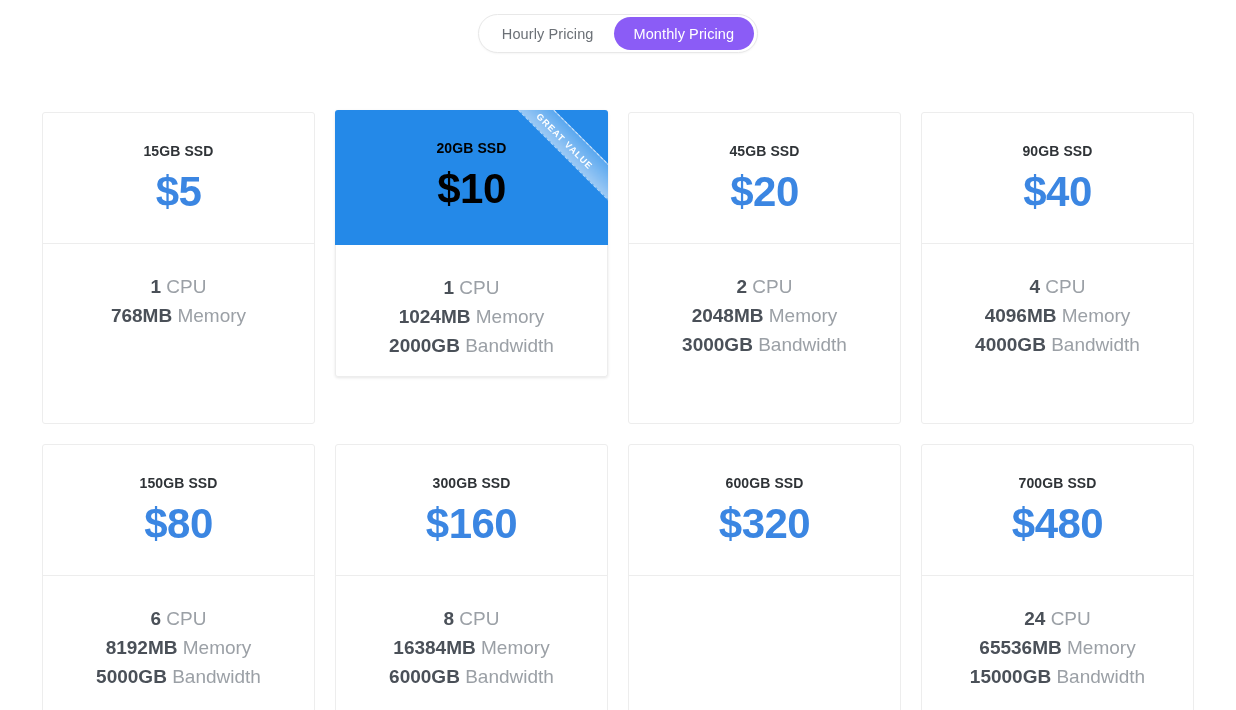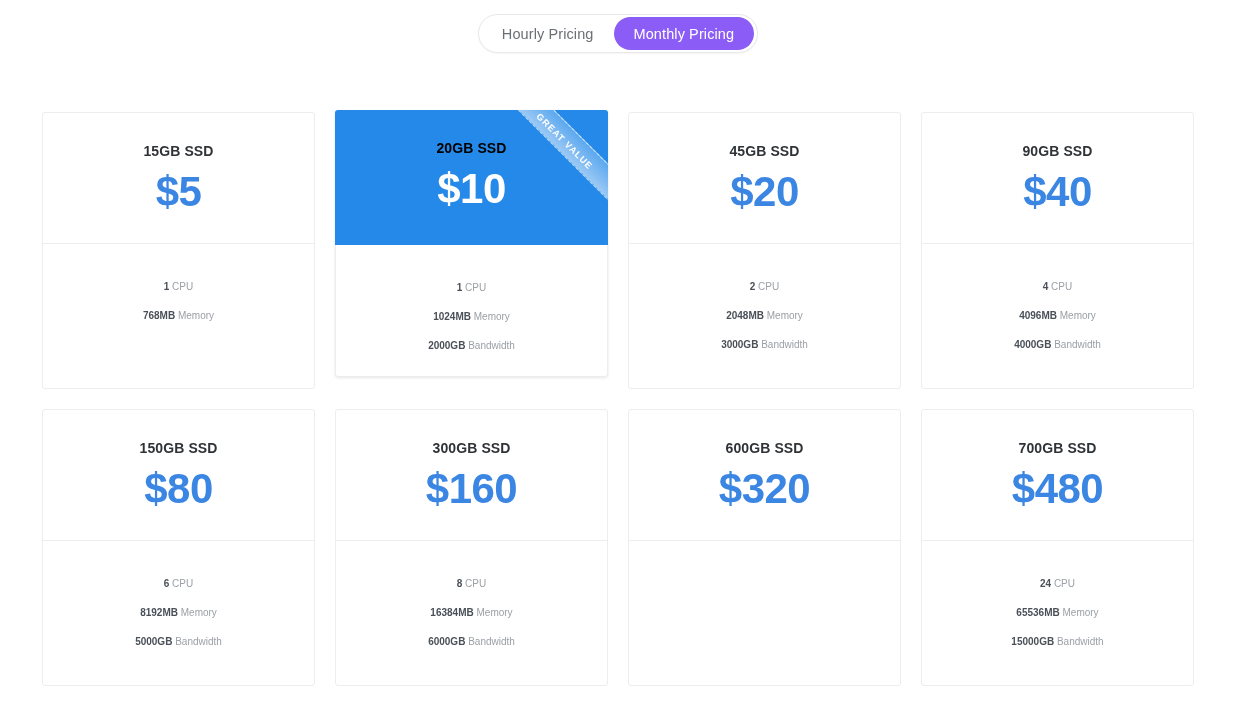--- a/index.html
+++ b/index.html
@@ -68,21 +68,21 @@
     grid-template-columns: repeat(4, 273px);
     grid-column-gap: 20px;
     grid-row-gap: 20px;
   }
 
   .card {
     position: relative;
     background: #ffffff;
     border: 1px solid #ededed;
     border-radius: 3px;
-    height: 277px;
+    height: 312px;
     display: flex;
     flex-direction: column;
     overflow: visible;
   }
 
   .card-head {
     height: 131px;
     border-bottom: 1px solid #ededed;
     display: flex;
     flex-direction: column;
@@ -112,21 +112,21 @@
   .card-body {
     flex: 1;
     display: flex;
     flex-direction: column;
     align-items: center;
     justify-content: flex-start;
     padding-top: 28px;
   }
 
   .spec {
-    font-size: 10px;
+    font-size: 19px;
     color: #9ba0a6;
     line-height: 29px;
     white-space: nowrap;
   }
   .spec b {
     color: #4a5058;
     font-weight: bold;
   }
 
   
@@ -138,21 +138,21 @@
   }
   .card.featured .card-head {
     background: #2489e8;
     height: 135px;
     border-bottom: none;
     position: relative;
     overflow: hidden;
     border-radius: 3px 3px 0 0;
   }
   .card.featured .plan-title { color: #000000; }
-  .card.featured .plan-price { color: #ffffff; }
+  .card.featured .plan-price { color: #000000; }
   .card.featured .card-body {
     border: 1px solid #ededed;
     border-top: none;
     border-radius: 0 0 3px 3px;
   }
 
   
   .ribbon {
     position: absolute;
     top: 17px;

